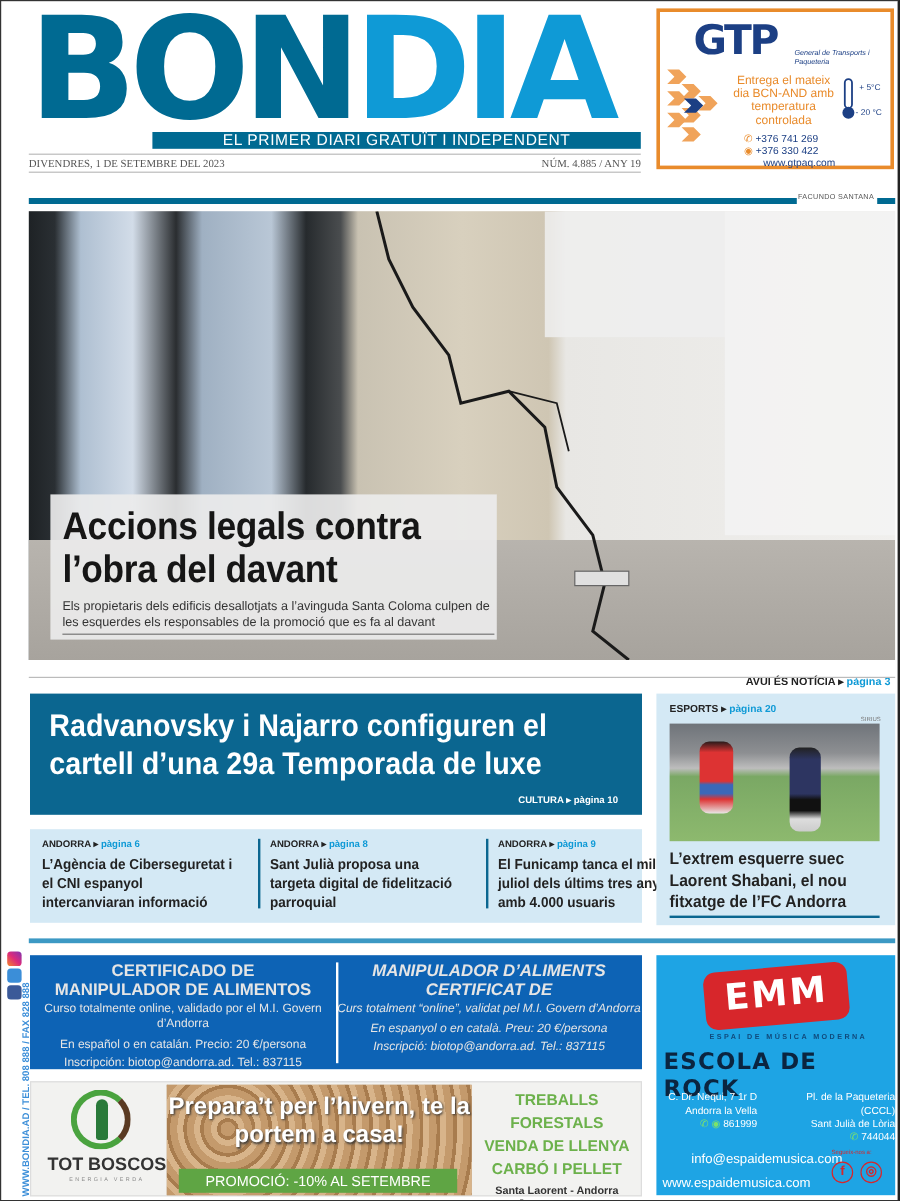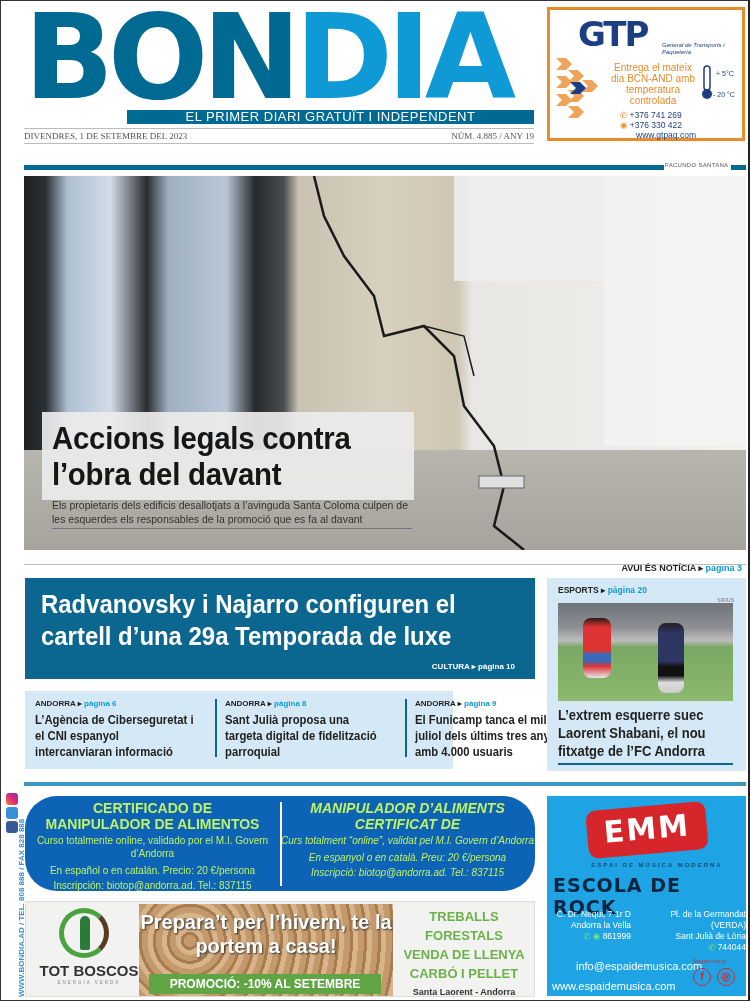--- a/index.html
+++ b/index.html
@@ -27,33 +27,33 @@
   .gtp .contacts .web { text-align: center; margin-left: -8px; }
 
   
   .blue-rule { position: absolute; left: 23px; top: 164px; width: 640px; height: 5px; background: #006a92; }
   .credit { position: absolute; left: 664px; top: 161px; font-size: 6px; color: #555; letter-spacing: 0.3px; }
   .blue-rule2 { position: absolute; left: 730px; top: 164px; width: 15px; height: 5px; background: #006a92; }
   .photo { position: absolute; left: 23px; top: 175px; width: 722px; height: 374px; overflow: hidden;
     background:
       linear-gradient(90deg, #1e2225 0%, #2a2f33 3%, #aebfd1 6%, #d2dce8 12%, #2a2d30 17%, #9fb0c2 20%, #b9c7d6 28%, #262a2d 32%, #4a4d4f 36%, #c9c2b2 38%, #d8d0be 50%, #cfc6b3 60%, #e8e7e4 62%, #f0efed 100%); }
   .photo .floor { position: absolute; left: 0; right: 0; bottom: 0; height: 100px; background: linear-gradient(180deg, #b8b4ae, #a7a39d); }
-  .caption-box { position: absolute; left: 41px; top: 411px; width: 372px; height: 88px; background: rgba(235,235,235,0.92); }
+  .caption-box { position: absolute; left: 41px; top: 411px; width: 372px; height: 121px; background: rgba(235,235,235,0.92); }
   .caption-title { position: absolute; left: 10px; top: 8px; width: 360px; font-family: "Liberation Sans", sans-serif; font-weight: bold; font-size: 32px; line-height: 36px; color: #161616; transform: scaleX(0.92); transform-origin: left top; letter-spacing: -0.3px; }
   .caption-desc { position: absolute; left: 10px; top: 86px; width: 360px; font-size: 10.5px; line-height: 14px; color: #333; border-bottom: 1px solid #777; padding-bottom: 2px; }
   .avui { position: absolute; right: 6px; top: 550px; font-size: 9px; font-weight: bold; color: #222; margin-top: 12px; }
   .avui .pg { color: #0f9ad6; font-weight: bold; }
   .divider1 { position: absolute; left: 23px; top: 563px; width: 722px; height: 1px; background: #bbb; }
 
   
   .culture { position: absolute; left: 24px; top: 577px; width: 510px; height: 101px; background: #0b6690; color: #fff; padding-left: 24px; }
   .culture .title { position: absolute; left: 16px; top: 10px; width: 490px; font-weight: bold; font-size: 26px; line-height: 32px; transform: scaleX(0.92); transform-origin: left top; }
   .culture .sec { position: absolute; right: 20px; bottom: 8px; font-size: 8px; font-weight: bold; }
 
-  .news3 { position: absolute; left: 24px; top: 690px; width: 428px; height: 78px; background: #d4e9f5; display: flex; }
+  .news3 { position: absolute; left: 24px; top: 690px; width: 510px; height: 78px; background: #d4e9f5; display: flex; }
   .news3 .col { flex: 1; padding: 8px 10px 0 10px; position: relative; }
   .news3 .col + .col::before { content: ""; position: absolute; left: 0; top: 8px; height: 58px; width: 2px; background: #0b6690; }
   .news3 .sec { font-size: 8px; font-weight: bold; color: #222; }
   .news3 .sec .pg { color: #0f9ad6; }
   .news3 .head { margin-top: 4px; font-size: 12px; font-weight: bold; line-height: 16px; color: #222; transform: scaleX(0.94); transform-origin: left top; width: 170px; }
 
   
   .sports { position: absolute; left: 546px; top: 577px; width: 199px; height: 193px; background: #d4e9f5; }
   .sports .sec { position: absolute; left: 11px; top: 7px; font-size: 8.5px; font-weight: bold; color: #222; }
   .sports .sec .pg { color: #0f9ad6; }
@@ -69,21 +69,21 @@
 
   
   .side { position: absolute; left: 3px; top: 792px; width: 16px; height: 204px; }
   .side .ig, .side .tw, .side .fb { position: absolute; left: 2px; width: 12px; height: 12px; border-radius: 3px; }
   .side .ig { top: 0; background: linear-gradient(45deg,#f58529,#dd2a7b,#8134af); }
   .side .tw { top: 14px; background: #3b8ed8; }
   .side .fb { top: 28px; background: #3b5998; }
   .side .txt { position: absolute; left: 13px; top: 44px; transform: rotate(-90deg) translateX(-160px); transform-origin: left top; font-size: 8px; font-weight: bold; color: #3b8ed8; white-space: nowrap; width: 160px; text-align: left; }
 
   
-  .cert { position: absolute; left: 24px; top: 795px; width: 510px; height: 95px; background: #0d63b5; color: #bef264; display: flex; border-radius: 32px; }
+  .cert { position: absolute; left: 24px; top: 795px; width: 510px; height: 95px; background: #0d63b5; color: #e5e5e5; display: flex; }
   .cert .half { flex: 1; text-align: center; padding-top: 4px; position: relative; }
   .cert .half + .half::before { content: ""; position: absolute; left: 0; top: 6px; height: 84px; width: 2px; background: #fff; }
   .cert .t1 { font-weight: bold; font-size: 14px; line-height: 16px; }
   .cert .sub { font-size: 10px; line-height: 13px; margin-top: 2px; }
   .cert .sub2 { font-size: 10px; line-height: 13px; margin-top: 4px; }
   .cert .half.it { font-style: italic; }
 
   
   .rock { position: absolute; left: 546px; top: 795px; width: 199px; height: 200px; background: #1ea4e4; }
   .rock .logo-rock { position: absolute; left: 40px; top: 10px; width: 120px; height: 48px; background: #d7262b; border-radius: 10px; transform: rotate(-5deg); color: #fff; font-weight: bold; font-size: 30px; text-align: center; line-height: 46px; font-family: "DejaVu Sans", sans-serif; letter-spacing: 2px; }
@@ -101,21 +101,21 @@
 
   
   .boscos { position: absolute; left: 24px; top: 900px; width: 510px; height: 96px; background: #f2f2f0; border: 1px solid #ddd; }
   .boscos .brand-logo { position: absolute; left: 33px; top: 6px; width: 50px; height: 50px; border-radius: 50%; border: 5px solid #4aa33f; border-right-color: #5a3a22; }
   .boscos .tree { position: absolute; left: 54px; top: 14px; width: 10px; height: 34px; background: #2a7a3a; border-radius: 5px 5px 2px 2px; }
   .boscos .name { position: absolute; left: 8px; top: 60px; width: 110px; text-align: center; font-weight: bold; font-size: 15px; color: #333; }
   .boscos .ener { position: absolute; left: 8px; top: 78px; width: 110px; text-align: center; font-size: 4.5px; color: #888; letter-spacing: 2px; }
   .boscos .wood { position: absolute; left: 113px; top: 2px; width: 254px; height: 92px; overflow: hidden;
     background: repeating-radial-gradient(circle at 20% 40%, #c49a6c 0 6px, #a87c4e 6px 9px, #d8b48a 9px 14px), #b58a5c; }
   .boscos .wood .l1 { position: absolute; left: 0; top: 6px; width: 254px; text-align: center; color: #fff; font-weight: bold; font-size: 20px; line-height: 24px; text-shadow: 1px 1px 2px #333; }
-  .boscos .wood .promo { position: absolute; left: 10px; top: 70px; width: 232px; height: 20px; background: #5fa544; color: #fff; font-weight: bold; font-size: 12px; line-height: 20px; text-align: center; }
+  .boscos .wood .promo { position: absolute; left: 10px; top: 70px; width: 232px; height: 20px; background: #5fa544; color: #fff; font-weight: normal; font-size: 12px; line-height: 20px; text-align: center; }
   .boscos .right { position: absolute; left: 368px; top: 5px; width: 140px; text-align: center; }
   .boscos .right .g { font-weight: bold; font-size: 13px; line-height: 19px; color: #6cb14b; }
   .boscos .right .loc { font-size: 9px; font-weight: bold; color: #333; margin-top: 4px; }
   .boscos .right .tel { font-size: 19px; font-weight: bold; color: #333; line-height: 22px; }
 </style>
 </head>
 <body>
 
 <div class="page">
 
@@ -264,21 +264,21 @@
   <div class="rock">
     <div class="logo-rock">EMM</div>
     <div class="espai">ESPAI DE MÚSICA MODERNA</div>
     <div class="escola">ESCOLA DE ROCK</div>
     <div class="addr a1">
       <div>C. Dr. Nequi, 7 1r D</div>
       <div>Andorra la Vella</div>
       <div><span style="color:#7be36b">✆</span> <span style="color:#7be36b">◉</span> <span>861999</span></div>
     </div>
     <div class="addr a2">
-      <div>Pl. de la Germandat (VERDA)</div>
+      <div>Pl. de la Paqueteria (CCCL)</div>
       <div>Sant Julià de Lòria</div>
       <div><span style="color:#7be36b">✆</span> <span>744044</span></div>
     </div>
     <div class="email">info@espaidemusica.com</div>
     <div class="web">www.espaidemusica.com</div>
     <div class="follow">Segueix-nos a:</div>
     <div class="fbc">f</div>
     <div class="igc">◎</div>
   </div>
 

